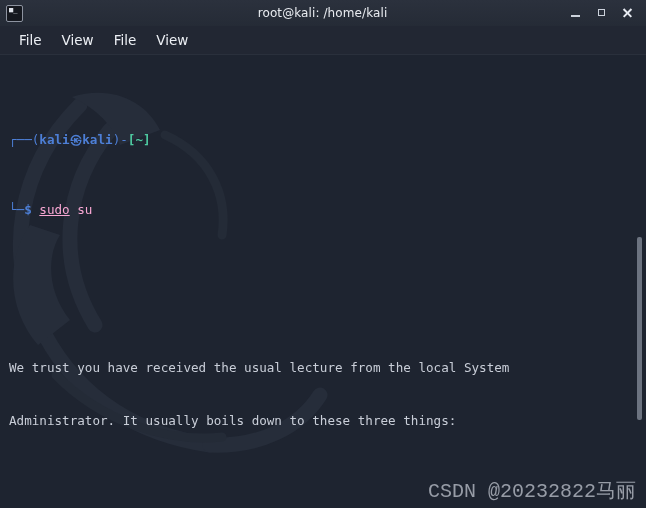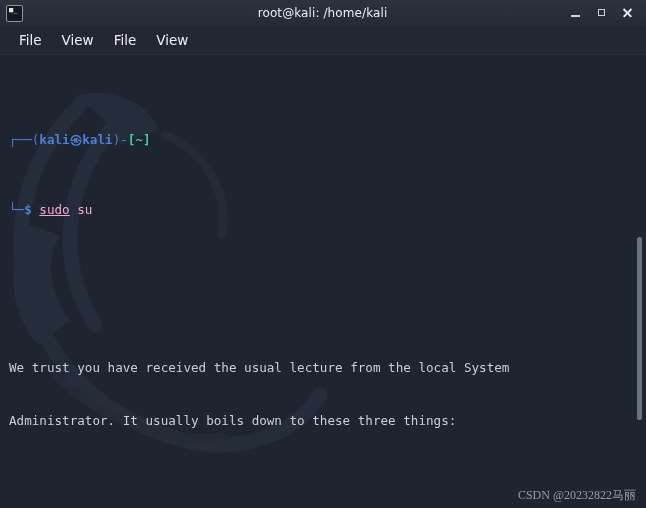--- a/index.html
+++ b/index.html
@@ -184,22 +184,22 @@
     border-radius: 2px;
   }
 
   
   .watermark {
     position: absolute;
     right: 10px;
     bottom: 4px;
     color: #b9bec8;
     opacity: 0.78;
-    font-family: Liberation Serif, serif;
-    font-size: 12px;
+    font-family: Liberation Mono, monospace;
+    font-size: 20px;
     z-index: 5;
     white-space: pre;
   }
 </style>
 </head>
 <body>
 
 <div class="window">
 
   <div class="titlebar">

